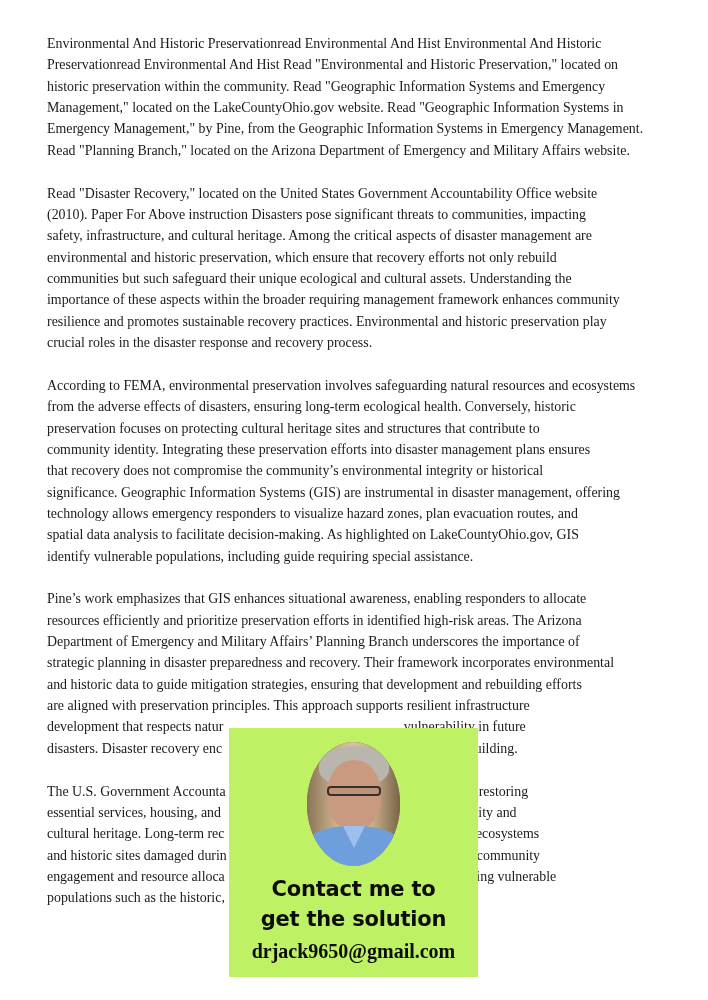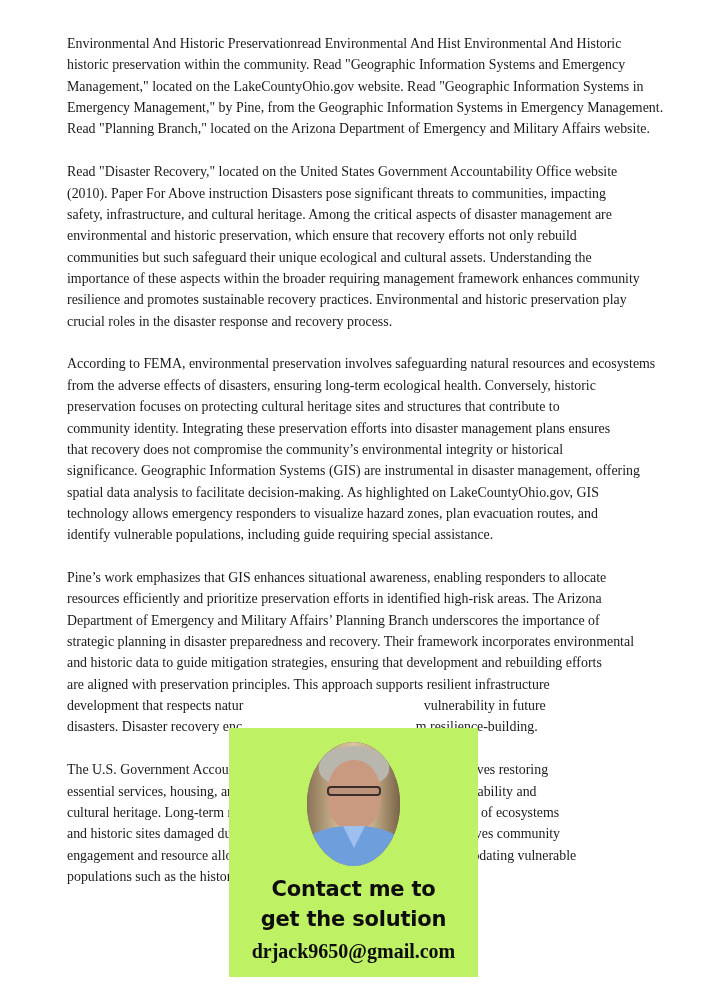--- a/index.html
+++ b/index.html
@@ -22,21 +22,20 @@
       font-size: 13.9px;
       line-height: 21.35px;
       color: #1a1a1a;
     }
     .para {
       margin: 0 0 21.5px 0;
     }
     .line {
       display: block;
       white-space: nowrap;
-      margin-left: 20px;
     }
     .overlay {
       position: absolute;
       left: 229px;
       top: 728px;
       width: 249px;
       height: 249px;
       background: #bef264;
       display: flex;
       flex-direction: column;
@@ -98,20 +97,21 @@
       color: #0d0d0d;
       text-align: center;
     }
   </style>
 </head>
 <body>
 
 <div class="page">
   <p class="para">
     <span class="line">Environmental And Historic Preservationread Environmental And Hist Environmental And Historic</span>
+    <span class="line">Preservationread Environmental And Hist Read "Environmental and Historic Preservation," located on</span>
     <span class="line">historic preservation within the community. Read "Geographic Information Systems and Emergency</span>
     <span class="line">Management," located on the LakeCountyOhio.gov website. Read "Geographic Information Systems in</span>
     <span class="line">Emergency Management," by Pine, from the Geographic Information Systems in Emergency Management.</span>
     <span class="line">Read "Planning Branch," located on the Arizona Department of Emergency and Military Affairs website.</span>
   </p>
   <p class="para">
     <span class="line">Read "Disaster Recovery," located on the United States Government Accountability Office website</span>
     <span class="line">(2010). Paper For Above instruction Disasters pose significant threats to communities, impacting</span>
     <span class="line">safety, infrastructure, and cultural heritage. Among the critical aspects of disaster management are</span>
     <span class="line">environmental and historic preservation, which ensure that recovery efforts not only rebuild</span>
@@ -120,22 +120,22 @@
     <span class="line">resilience and promotes sustainable recovery practices. Environmental and historic preservation play</span>
     <span class="line">crucial roles in the disaster response and recovery process.</span>
   </p>
   <p class="para">
     <span class="line">According to FEMA, environmental preservation involves safeguarding natural resources and ecosystems</span>
     <span class="line">from the adverse effects of disasters, ensuring long-term ecological health. Conversely, historic</span>
     <span class="line">preservation focuses on protecting cultural heritage sites and structures that contribute to</span>
     <span class="line">community identity. Integrating these preservation efforts into disaster management plans ensures</span>
     <span class="line">that recovery does not compromise the community’s environmental integrity or historical</span>
     <span class="line">significance. Geographic Information Systems (GIS) are instrumental in disaster management, offering</span>
+    <span class="line">technology allows emergency responders to visualize hazard zones, plan evacuation routes, and</span>
     <span class="line">spatial data analysis to facilitate decision-making. As highlighted on LakeCountyOhio.gov, GIS</span>
-    <span class="line">technology allows emergency responders to visualize hazard zones, plan evacuation routes, and</span>
     <span class="line">identify vulnerable populations, including guide requiring special assistance.</span>
   </p>
   <p class="para">
     <span class="line">Pine’s work emphasizes that GIS enhances situational awareness, enabling responders to allocate</span>
     <span class="line">resources efficiently and prioritize preservation efforts in identified high-risk areas. The Arizona</span>
     <span class="line">Department of Emergency and Military Affairs’ Planning Branch underscores the importance of</span>
     <span class="line">strategic planning in disaster preparedness and recovery. Their framework incorporates environmental</span>
     <span class="line">and historic data to guide mitigation strategies, ensuring that development and rebuilding efforts</span>
     <span class="line">are aligned with preservation principles. This approach supports resilient infrastructure</span>
     <span class="line" style="white-space: pre;">development that respects natur                                                    vulnerability in future</span>

